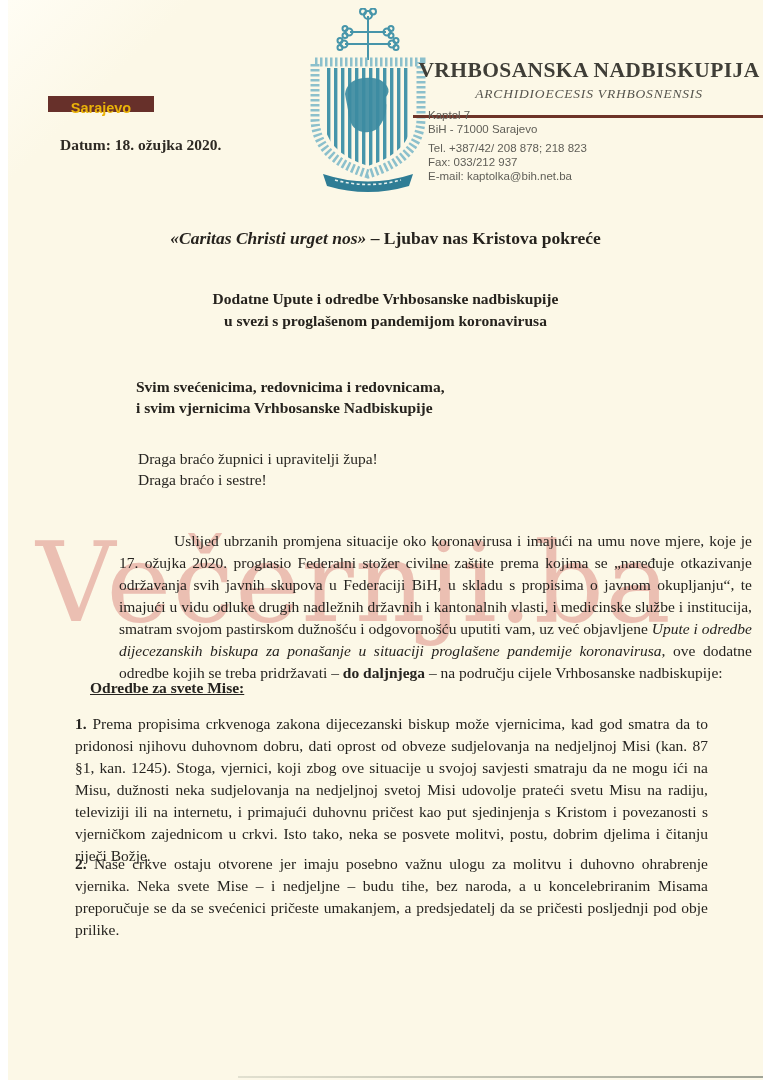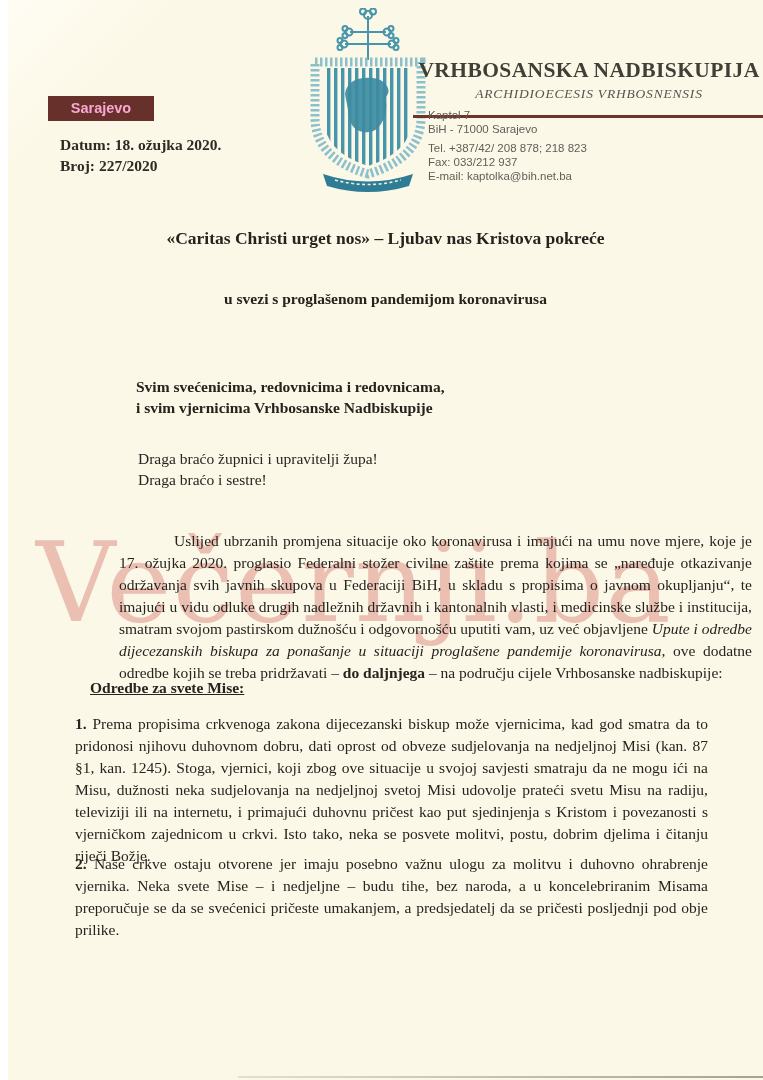--- a/index.html
+++ b/index.html
@@ -7,22 +7,22 @@
   body {
     position:relative; overflow:hidden; background:#ffffff;
     font-family:"Liberation Serif", serif; color:#262420;
   }
   .page {
     position:absolute; left:8px; top:0; right:0; bottom:0;
     background:linear-gradient(135deg, #fffdf4 0%, #fcf8e7 10%, #fcf8e7 100%);
   }
   
   .badge-sarajevo {
-    position:absolute; left:40px; top:96px; width:106px; height:25px;
-    background:#67302a; color:#f9a8d4;
+    position:absolute; left:40px; top:96px; width:106px; height:16px;
+    background:#67302a; color:#eab308;
     font-family:"Liberation Sans", sans-serif; font-weight:bold; font-size:14.5px;
     text-align:center; line-height:25px;
   }
   .date-block {
     position:absolute; left:52px; top:134px;
     font-weight:bold; font-size:15.5px; line-height:21px; color:#2e2a24;
   }
   .logo { position:absolute; left:297px; top:8px; width:126px; height:186px; }
   .org-block { position:absolute; left:405px; top:58px; width:352px; text-align:center; }
   .org-name { font-size:21.5px; font-weight:bold; color:#3f3e37; letter-spacing:0.4px; }
@@ -32,21 +32,21 @@
     background:#6e3428;
   }
   .contact {
     position:absolute; left:420px; top:108px;
     font-family:"Liberation Sans", sans-serif; font-size:11.5px; color:#5f5e57; line-height:14px;
   }
   .contact .gap { margin-top:5px; }
   
   .motto { position:absolute; left:0; top:228px; width:100%; text-align:center;
            font-size:17.5px; font-weight:bold; color:#26231e; }
-  .motto .latin { }
+  .motto .latin { font-style:italic; }
   .subtitle { position:absolute; left:0; top:288px; width:100%; text-align:center;
               font-size:15.5px; font-weight:bold; line-height:22px; color:#26231e; }
   .addressee { position:absolute; left:128px; top:376px;
                font-weight:bold; font-size:15.5px; line-height:21px; color:#26231e; }
   .salutation { position:absolute; left:130px; top:448px;
                 font-size:15.5px; line-height:21px; }
   
   .para { position:absolute; left:67px; width:633px; font-size:15.5px; line-height:22px;
           text-align:justify; }
   .intro { top:530px; text-indent:55px;margin-left:44px; }
@@ -139,26 +139,26 @@
     <div>Kaptol 7</div>
     <div>BiH - 71000 Sarajevo</div>
     <div class="gap">Tel. +387/42/ 208 878; 218 823</div>
     <div>Fax: 033/212 937</div>
     <div>E-mail: kaptolka@bih.net.ba</div>
   </div>
 
   <div class="badge-sarajevo">Sarajevo</div>
   <div class="date-block">
     <div>Datum: 18. ožujka 2020.</div>
-    <div>Broj: 227/2020</div>
   </div>
 
   <div class="motto"><span class="latin">«Caritas Christi urget nos»</span><span> – Ljubav nas Kristova pokreće</span></div>
 
   <div class="subtitle">
+    <div>Dodatne Upute i odredbe Vrhbosanske nadbiskupije</div>
     <div>u svezi s proglašenom pandemijom koronavirusa</div>
   </div>
 
   <div class="addressee">
     <div>Svim svećenicima, redovnicima i redovnicama,</div>
     <div>i svim vjernicima Vrhbosanske Nadbiskupije</div>
   </div>
 
   <div class="salutation">
     <div>Draga braćo župnici i upravitelji župa!</div>

